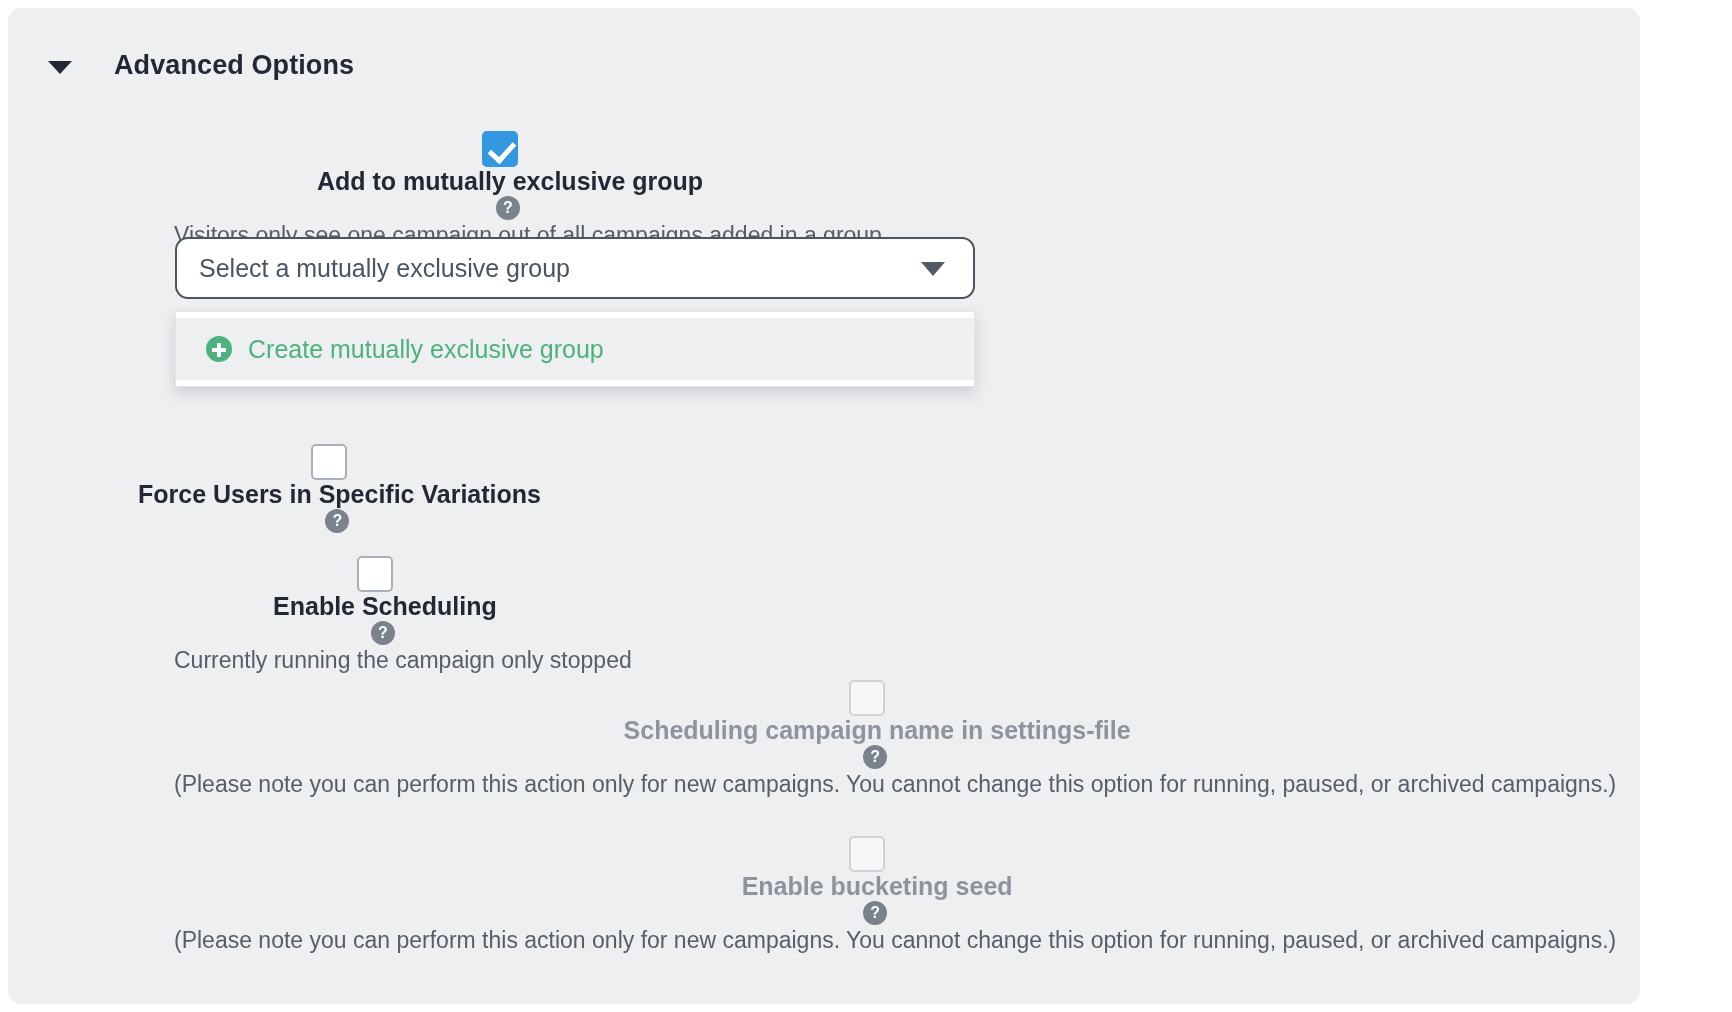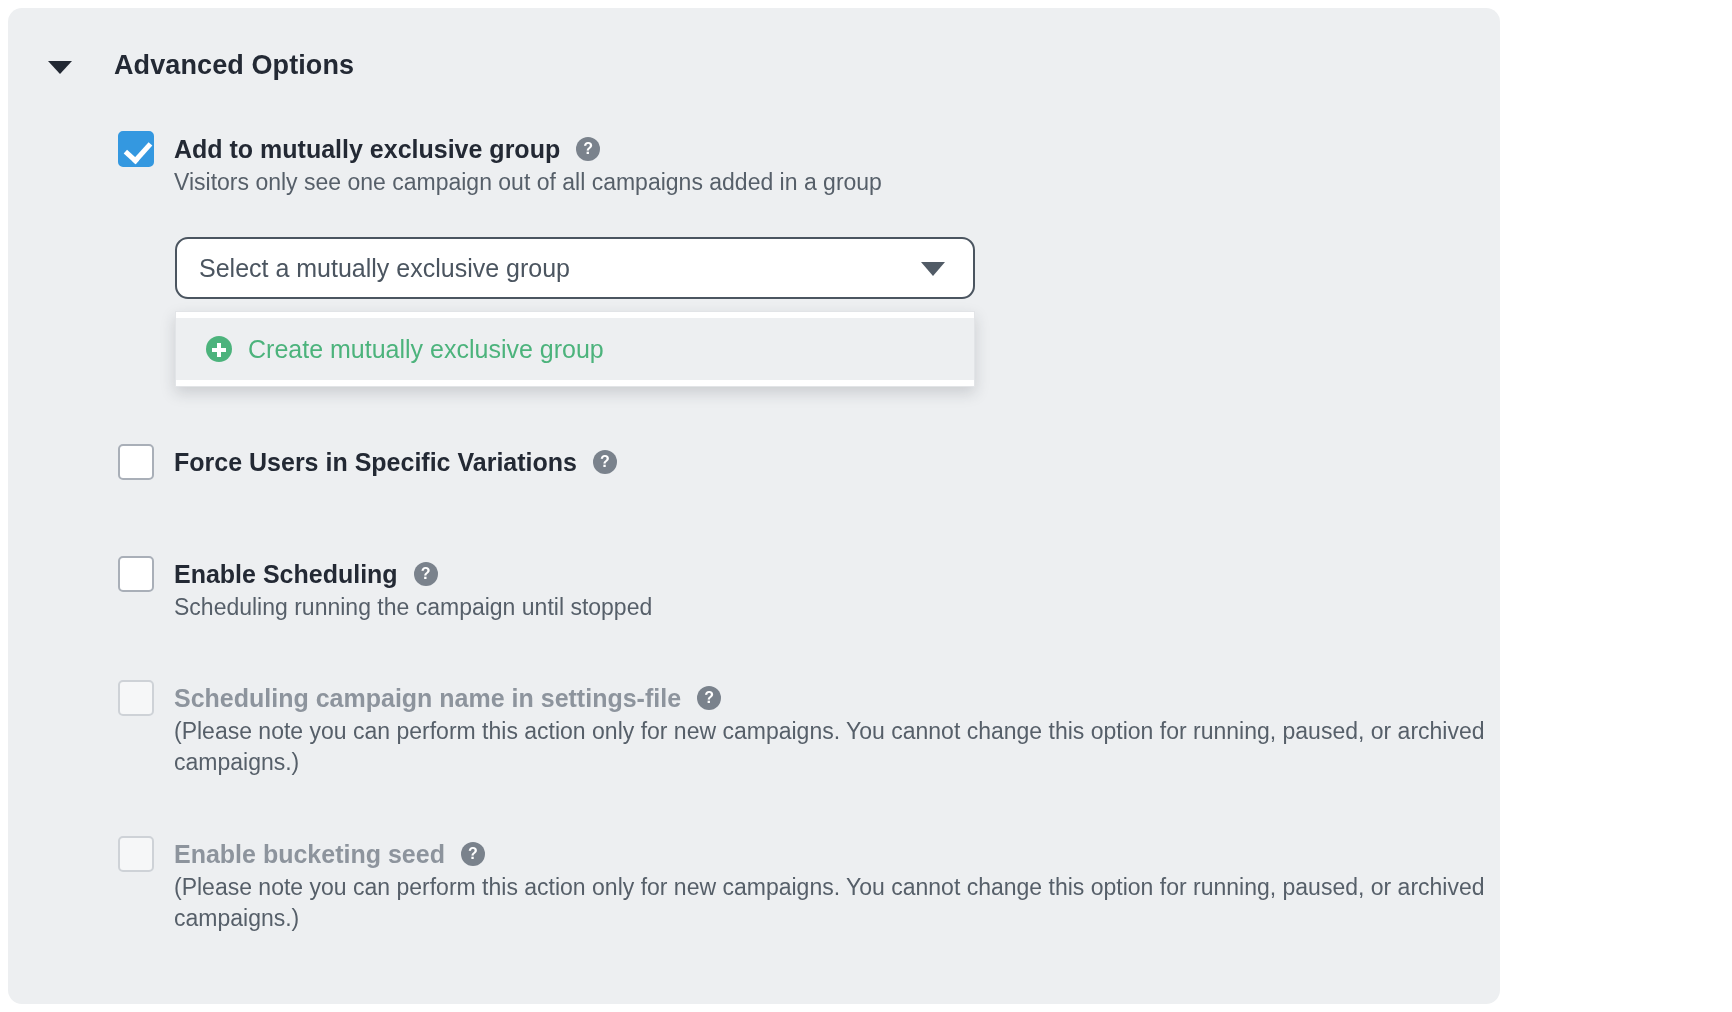--- a/index.html
+++ b/index.html
@@ -9,21 +9,21 @@
     height: 1012px;
     background: #ffffff;
     font-family: "Liberation Sans", sans-serif;
     overflow: hidden;
   }
 
   #panel {
     position: absolute;
     left: 8px;
     top: 8px;
-    width: 1492px;
+    width: 1632px;
     height: 996px;
     background: #edeff1;
     border-radius: 14px;
   }
 
   
   .section-header {
     position: absolute;
     left: 40px;
     top: 42px;
@@ -46,20 +46,21 @@
   }
 
   
   .opt {
     position: absolute;
     left: 110px;
   }
   .opt-head {
     display: flex;
     align-items: center;
+    flex-direction: column;
   }
   .cbx {
     width: 36px;
     height: 36px;
     border-radius: 5px;
     background: #ffffff;
     border: 2px solid #a9afb8;
     flex: 0 0 auto;
   }
   .cbx.checked {
@@ -238,21 +239,21 @@
       <span class="help">?</span>
     </div>
   </div>
 
   <div class="opt" style="top:548px">
     <div class="opt-head">
       <span class="cbx"></span>
       <span class="opt-label">Enable Scheduling</span>
       <span class="help">?</span>
     </div>
-    <div class="opt-desc">Scheduling running the campaign until stopped</div>
+    <div class="opt-desc">Currently running the campaign only stopped</div>
   </div>
 
   <div class="opt" style="top:672px">
     <div class="opt-head">
       <span class="cbx disabled"></span>
       <span class="opt-label dim">Scheduling campaign name in settings-file</span>
       <span class="help">?</span>
     </div>
     <div class="opt-desc">(Please note you can perform this action only for new campaigns. You cannot change this option for running, paused, or archived campaigns.)</div>
   </div>

